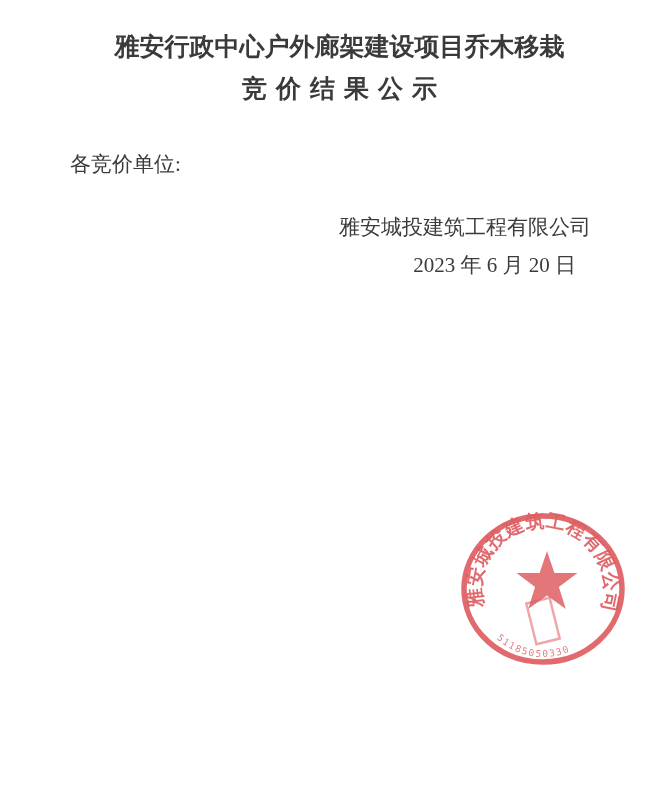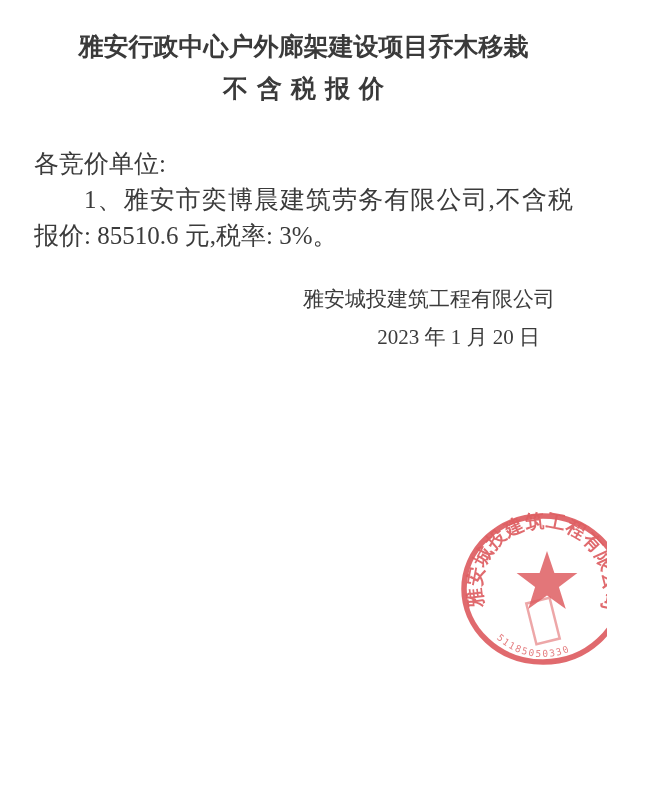--- a/index.html
+++ b/index.html
@@ -8,40 +8,41 @@
     background: #ffffff;
   }
   .page {
     position: relative;
     width: 607px;
     height: 789px;
     background: #ffffff;
     overflow: hidden;
     color: #3b3b3b;
     font-family: "Liberation Serif", "DejaVu Serif", serif;
+    padding-left: 36px;
   }
   .content {
     padding: 0 34px;
   }
   .doc-title {
     margin-top: 26px;
     text-align: center;
     font-family: "DejaVu Sans", "Liberation Sans", sans-serif;
     font-weight: bold;
     font-size: 25px;
     line-height: 42px;
     color: #3a3a3a;
   }
   .doc-title .line2 {
     letter-spacing: 9px;
     text-indent: 9px;
   }
   .body-text {
     margin-top: 36px;
-    font-size: 25px;
+    font-size: 21px;
     line-height: 36px;
     font-family: Liberation Serif, serif;
   }
   .body-text p {
     margin: 0;
     text-align: justify;
     text-justify: inter-ideograph;
   }
   .indent {
     text-indent: 2em;
@@ -100,31 +101,30 @@
     opacity: 0.55;
   }
 </style>
 </head>
 <body>
 
 <div class="page">
   <div class="content">
     <div class="doc-title">
       <div class="line1">雅安行政中心户外廊架建设项目乔木移栽</div>
-      <div class="line2">不含税报价</div>
+      <div class="line2">竞价结果公示</div>
     </div>
 
     <div class="body-text">
       <p>各竞价单位:</p>
-      <p class="indent">1、雅安市奕博晨建筑劳务有限公司,不含税报价: 85510.6 元,税率: 3%。</p>
     </div>
 
     <div class="signature-block">
       <div class="signature-company">雅安城投建筑工程有限公司</div>
-      <div class="signature-date">2023 年 1 月 20 日</div>
+      <div class="signature-date">2023 年 6 月 20 日</div>
     </div>
   </div>
 
   <svg class="seal" viewBox="0 0 175 160" xmlns="http://www.w3.org/2000/svg">
     <defs>
       <path id="sealArcTop" d="M 32.7 102.2 A 62 62 0 1 1 149.3 102.2" fill="none"></path>
       <path id="sealArcBottom" d="M 38.9 124.7 A 68 68 0 0 0 143.1 124.7" fill="none"></path>
     </defs>
     <ellipse class="ring" cx="91" cy="81" rx="79" ry="73"></ellipse>
     <polygon class="star" points="95,43 102.4,64.9 125.4,65.1 106.9,78.9 113.8,100.9 95,87.5 76.2,100.9 83.1,78.9 64.6,65.1 87.6,64.9"></polygon>

